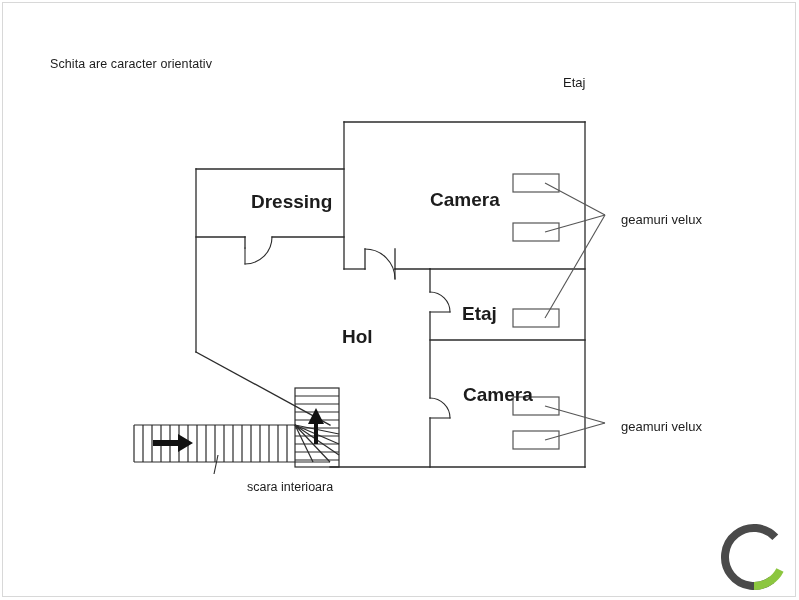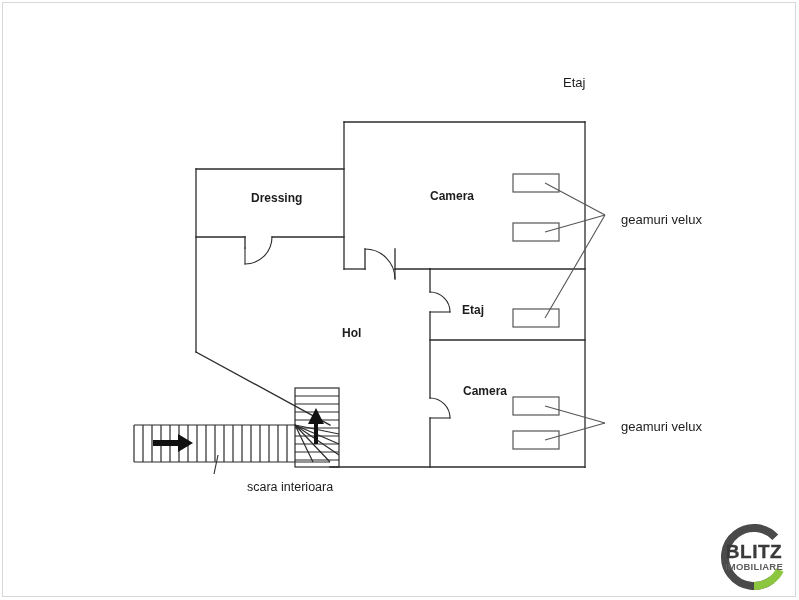--- a/index.html
+++ b/index.html
@@ -39,21 +39,21 @@
     position: absolute;
     color: #1c1c1c;
     white-space: nowrap;
     font-family: "Liberation Sans", sans-serif;
   }
   .lbl-note {
     font-size: 12.5px;
     letter-spacing: .1px;
   }
   .lbl-room {
-    font-size: 12px;
+    font-size: 19px;
     font-weight: 600;
   }
   .lbl-etaj {
     font-size: 13px;
   }
   .lbl-velux {
     font-size: 13px;
     font-weight: 400;
   }
   .lbl-stair {
@@ -188,20 +188,21 @@
 
     <g fill="none" stroke="#555555" stroke-width="1.1">
       <path d="M 605 215 L 545 183"></path>
       <path d="M 605 215 L 545 232"></path>
       <path d="M 605 215 L 545 318"></path>
       <path d="M 605 423 L 545 406"></path>
       <path d="M 605 423 L 545 440"></path>
     </g>
   </svg>
 
+  <div class="lbl lbl-note" style="left:50px; top:57px;">Schita are caracter orientativ</div>
 
   <div class="lbl lbl-etaj" style="left:563px; top:75px;">Etaj</div>
 
   <div class="lbl lbl-room" style="left:251px; top:191px;">Dressing</div>
 
   <div class="lbl lbl-room" style="left:430px; top:189px;">Camera</div>
 
   <div class="lbl lbl-room" style="left:321px; top:326px;margin-left:21px;">Hol</div>
 
   <div class="lbl lbl-room" style="left:462px; top:303px;">Etaj</div>
@@ -212,19 +213,15 @@
 
   <div class="lbl lbl-velux" style="left:621px; top:419px;">geamuri velux</div>
 
   <div class="lbl lbl-stair" style="left:222px; top:480px;margin-left:25px;">scara interioara</div>
 
   <div id="logo">
     <svg class="ring-svg" width="72" height="72" viewBox="0 0 72 72">
       <circle cx="36" cy="36" r="29" fill="none" stroke="#4a4a4a" stroke-width="8" stroke-dasharray="134 48" transform="rotate(52 36 36)"></circle>
       <path d="M 36 65 A 29 29 0 0 0 62 49" fill="none" stroke="#8cc63f" stroke-width="8" stroke-linecap="butt"></path>
     </svg>
-    <div class="wordmark">
-      <span class="blitz">BLITZ</span>
-      <span class="imob">IMOBILIARE</span>
-    </div>
   </div>
 
 </div>
 
 </body></html>

